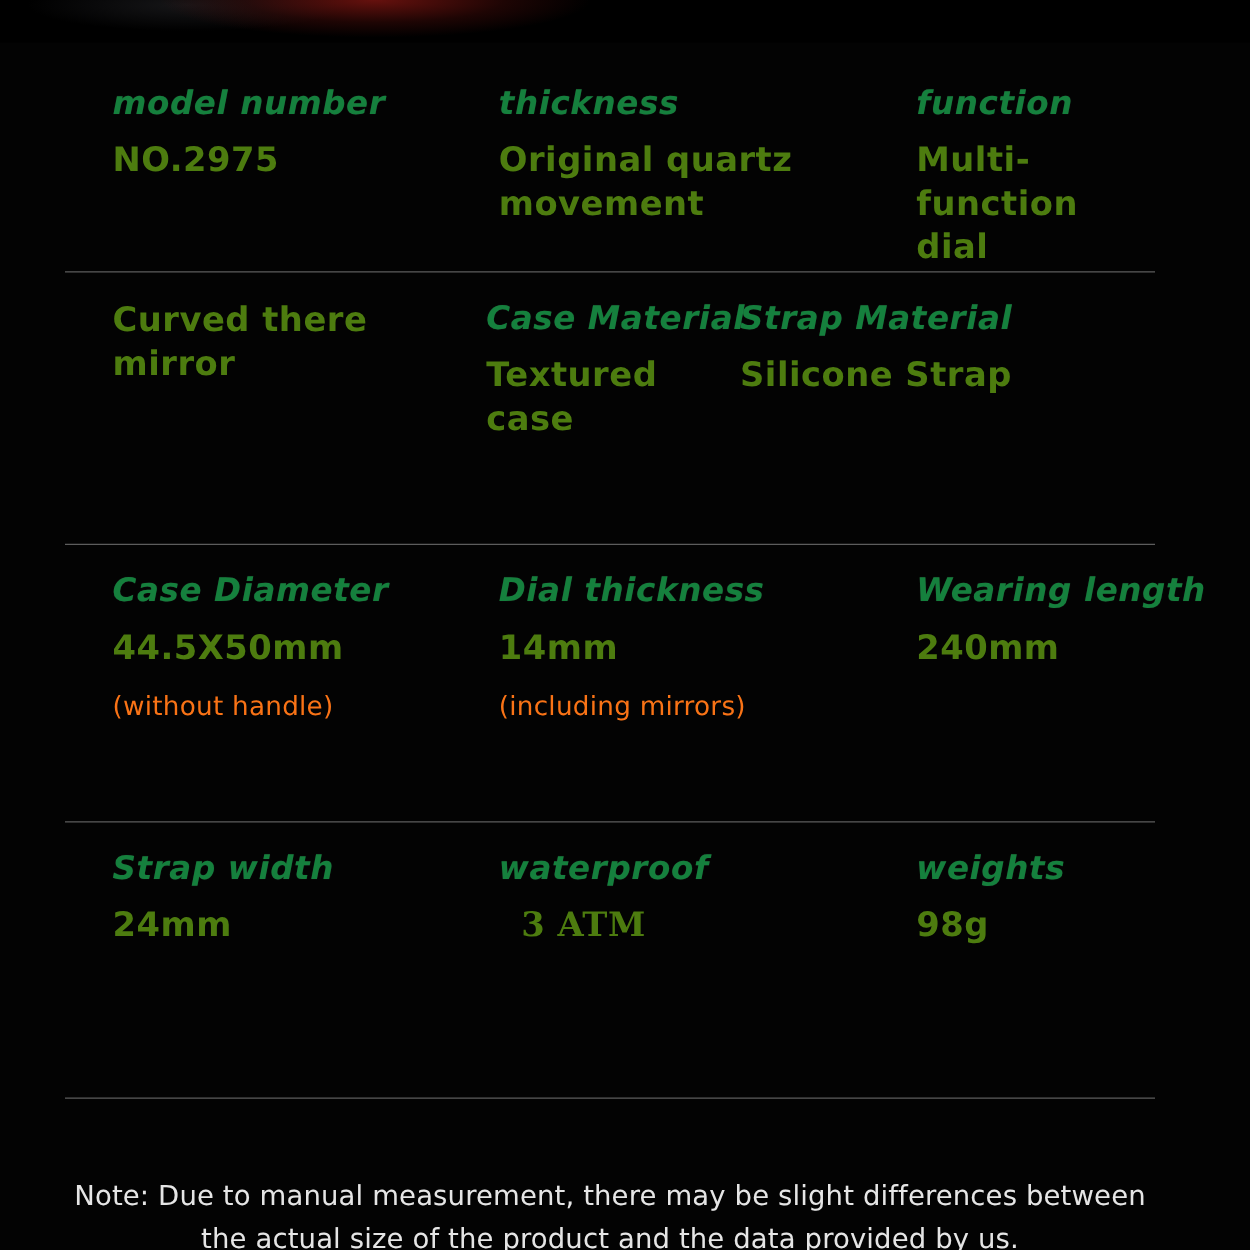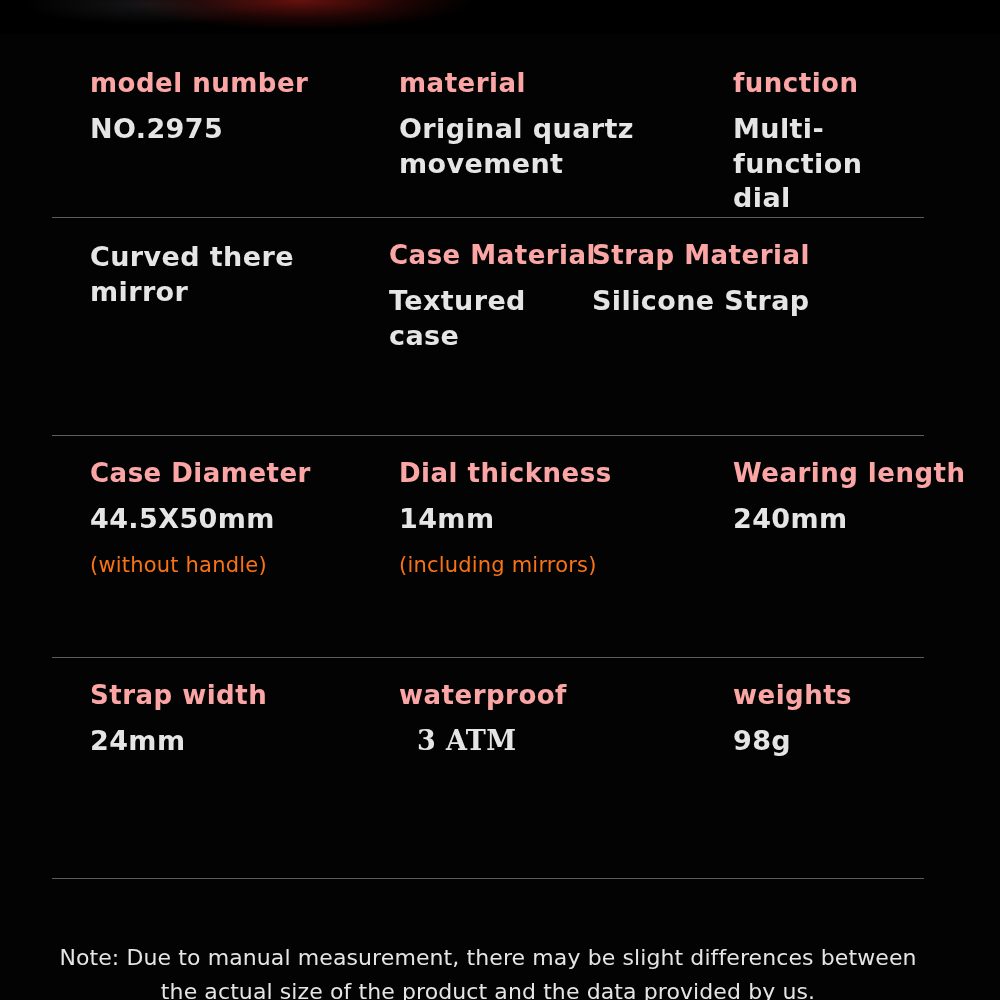--- a/index.html
+++ b/index.html
@@ -51,34 +51,35 @@
   .spec-cell {
     box-sizing: border-box;
     padding-top: 22px;
   }
   .spec-cell.c1 { width: 335px; padding-left: 38px; }
   .spec-cell.c2 { width: 344px; padding-left: 12px; }
   .spec-cell.c3 { width: 193px; padding-left: 2px; }
 
   .spec-label {
     font-family: "DejaVu Sans", sans-serif;
+    font-style: italic;
     font-weight: bold;
     font-size: 26px;
     letter-spacing: 0.5px;
-    color: #fca5a5;
+    color: #15803d;
     white-space: nowrap;
     margin: 0 0 14px 0;
     text-shadow: 0 0 1px rgba(255,255,255,0.12);
   }
   .spec-value {
     font-family: "DejaVu Sans", sans-serif;
     font-weight: bold;
     font-size: 27px;
     line-height: 1.28;
-    color: #e5e5e5;
+    color: #4d7c0f;
     letter-spacing: 0.4px;
     margin: 0;
     max-width: 245px;
   }
   .spec-value.wide { max-width: 285px; }
   .spec-sub {
     font-family: "DejaVu Sans", sans-serif;
     font-weight: normal;
     font-size: 21px;
     color: #f97316;
@@ -113,21 +114,21 @@
   <div class="top-bleed"></div>
 
   <div class="spec-table">
 
     <div class="spec-row r1">
       <div class="spec-cell c1">
         <div class="spec-label">model number</div>
         <div class="spec-value">NO.2975</div>
       </div>
       <div class="spec-cell c2">
-        <div class="spec-label">material</div>
+        <div class="spec-label">thickness</div>
         <div class="spec-value">Original quartz movement</div>
       </div>
       <div class="spec-cell c3">
         <div class="spec-label">function</div>
         <div class="spec-value">Multi-function dial</div>
       </div>
     </div>
 
     <div class="spec-row r2">
       <div class="spec-cell c1">

